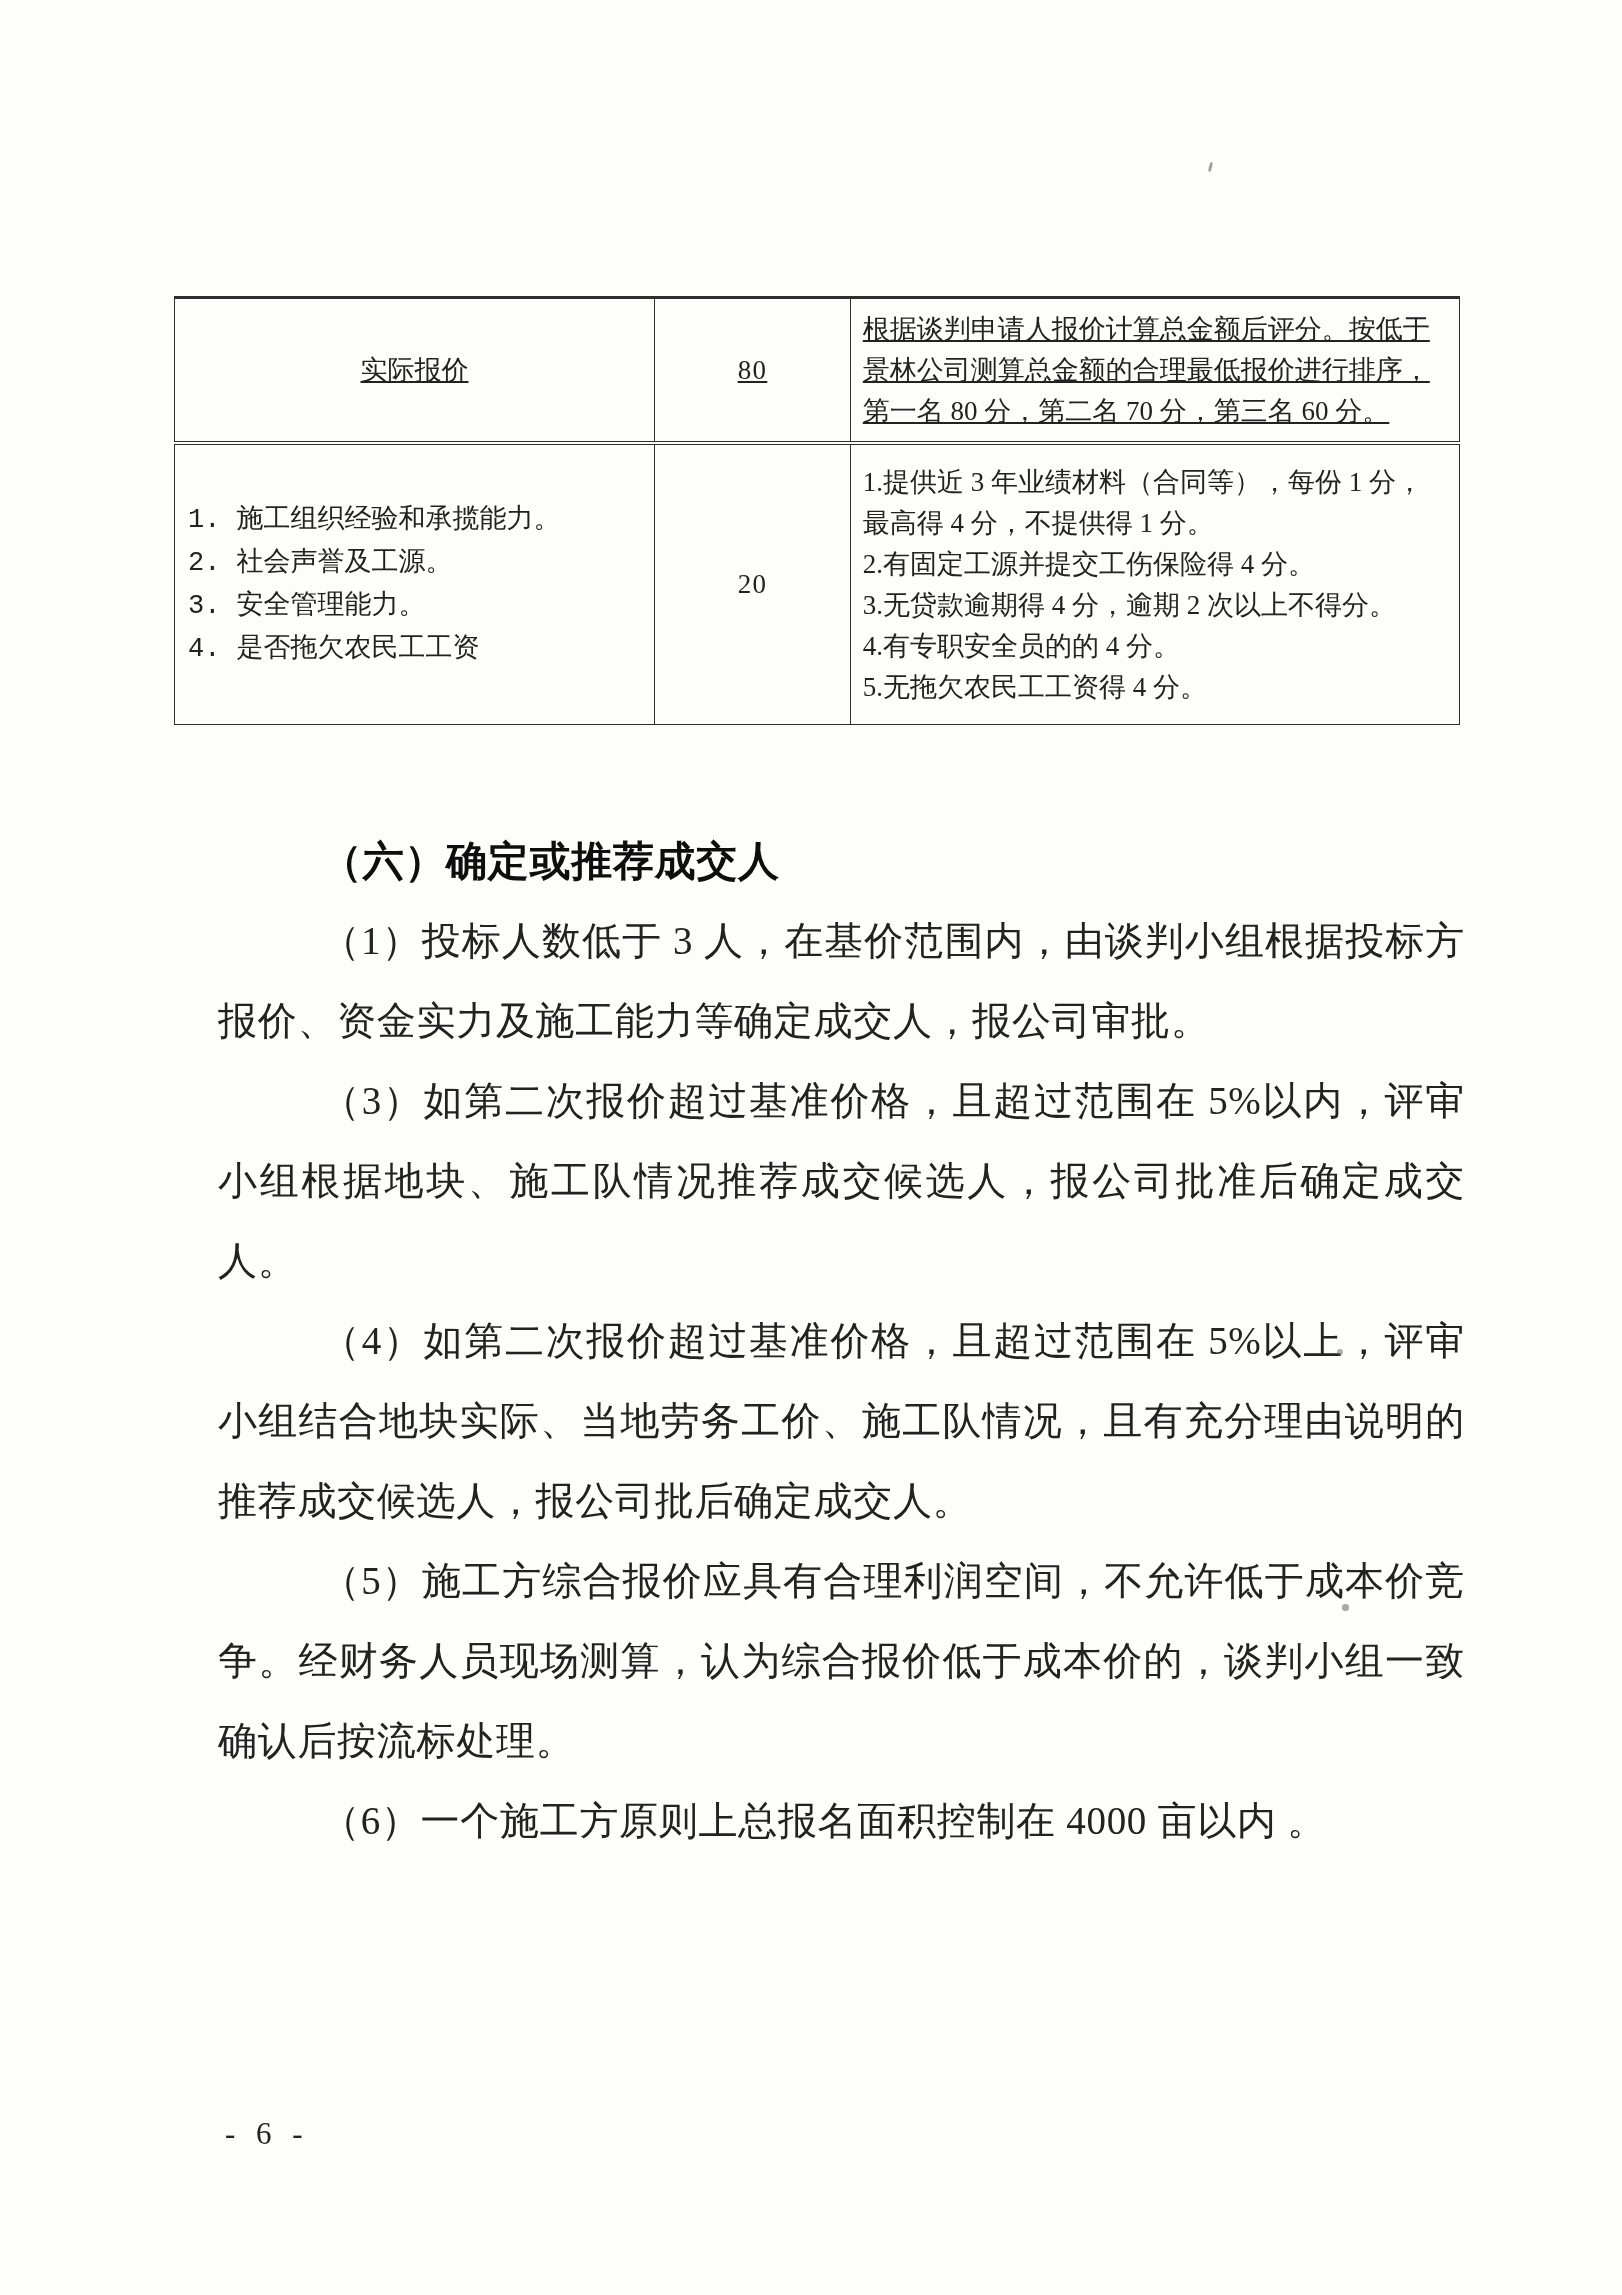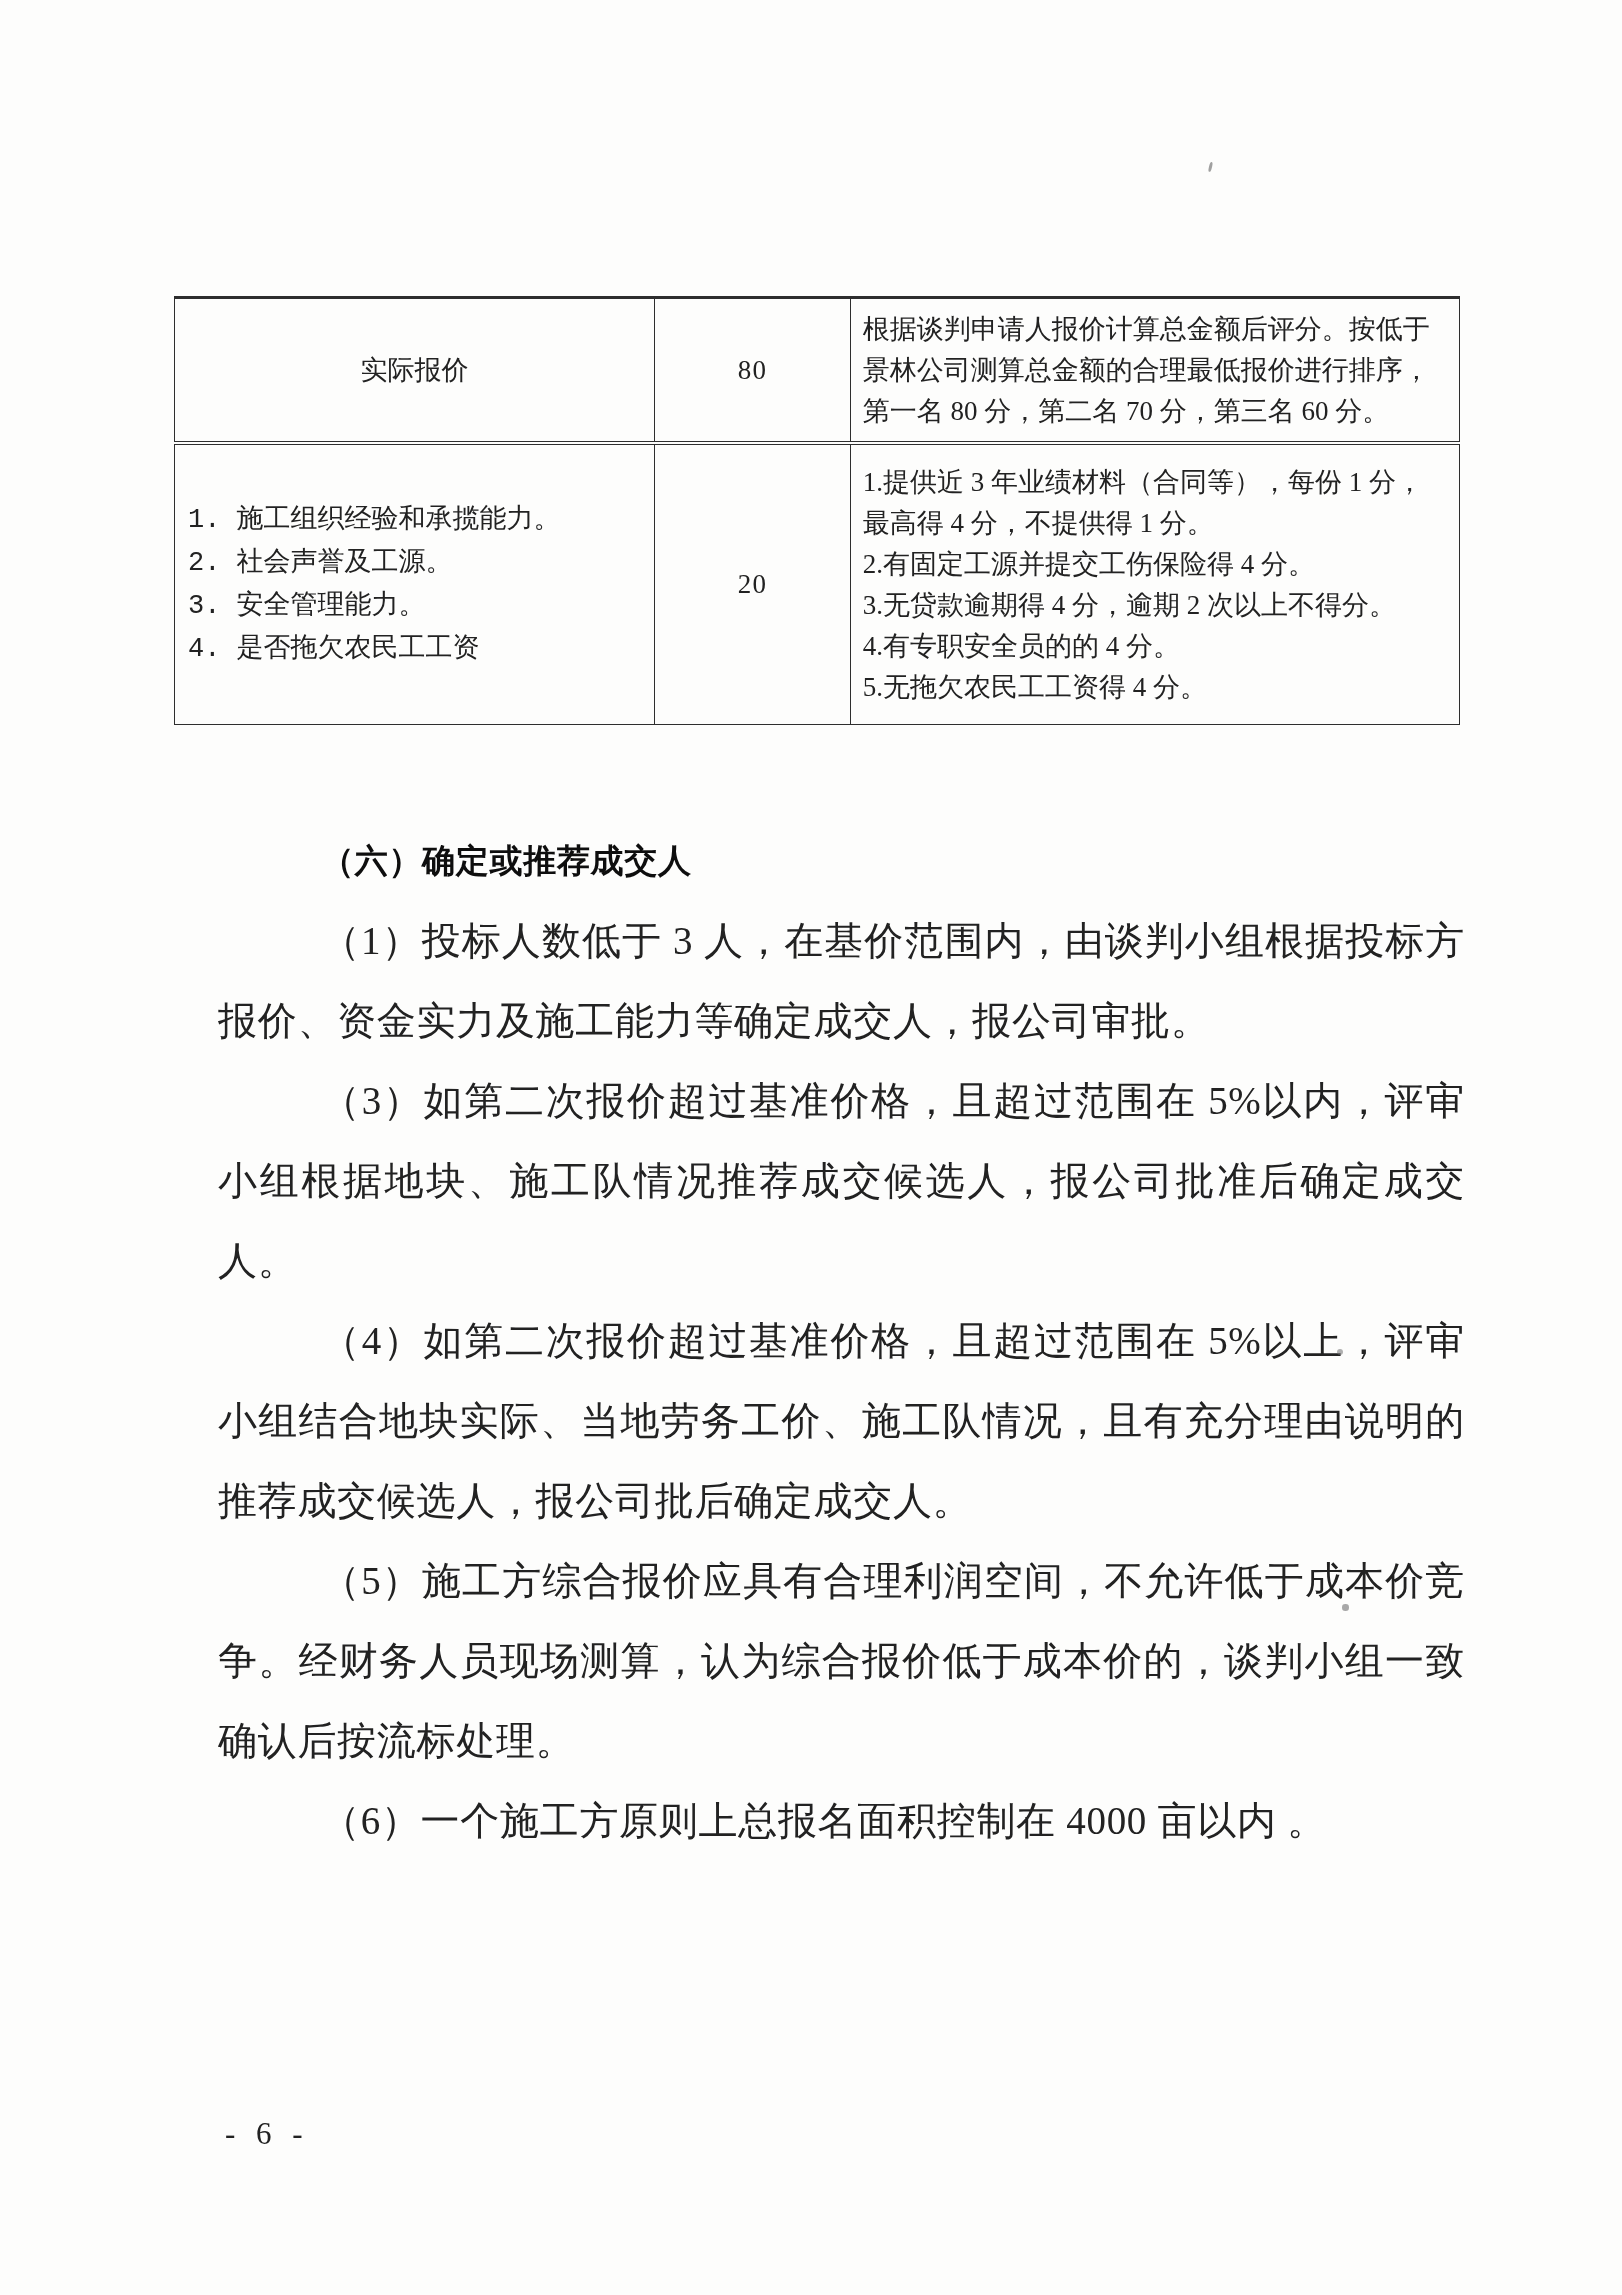--- a/index.html
+++ b/index.html
@@ -27,21 +27,21 @@
     border-collapse:collapse;
     table-layout:fixed;
   }
   table.score-table td{
     border:1.3px solid var(--line);
     vertical-align:middle;
     font-size:27px;
     line-height:41px;
     color:var(--ink);
   }
-  tr.row-1 td{border-top:3.3px solid var(--line);height:140px;}
+  tr.row-1 td{border-top:3.3px solid var(--line);height:140px;text-decoration:underline;}
   tr.row-2 td{border-top:4.6px double var(--line);height:277px;}
   tr.row-3 td{border-top:4.6px double var(--line);border-bottom:5.2px double var(--line);height:81px;}
   td.cell-criteria{white-space:pre-line;padding:0 6.5px 0 13px;margin-left:32px;}
   tr.row-1 td.cell-criteria{text-align:center;padding:0;}
   td.cell-score{text-align:center;font-size:29px;letter-spacing:1.3px;}
   td.cell-method{white-space:pre-line;padding:0 6.5px 0 11.8px;line-height:41px;}
   tr.row-2 td.cell-criteria{line-height:43px;font-family:Liberation Mono, monospace;}
   
   .body-text{
     position:absolute;
@@ -52,21 +52,21 @@
   .body-text p{
     margin:0;
     font-size:39px;
     line-height:80px;
     text-align:justify;
     text-indent:103px;
     letter-spacing:0.7px;
   }
   .body-text p.heading{
     font-weight:bold;
-    font-size:33px;
+    font-size:41px;
     color:var(--ink-strong);
     text-align:left;
   }
   
   .page-number{
     position:absolute;
     left:225px;
     top:2116px;
     font-size:31px;
     word-spacing:13px;

